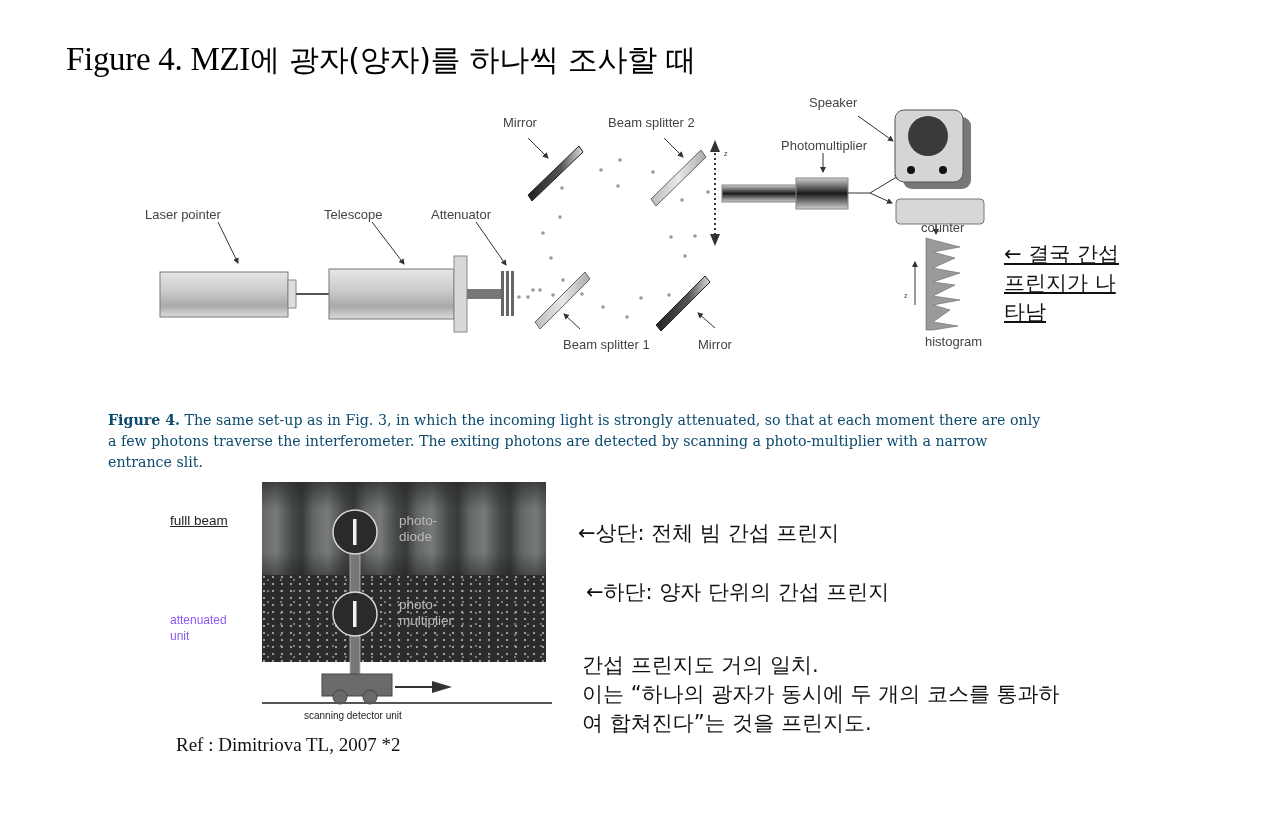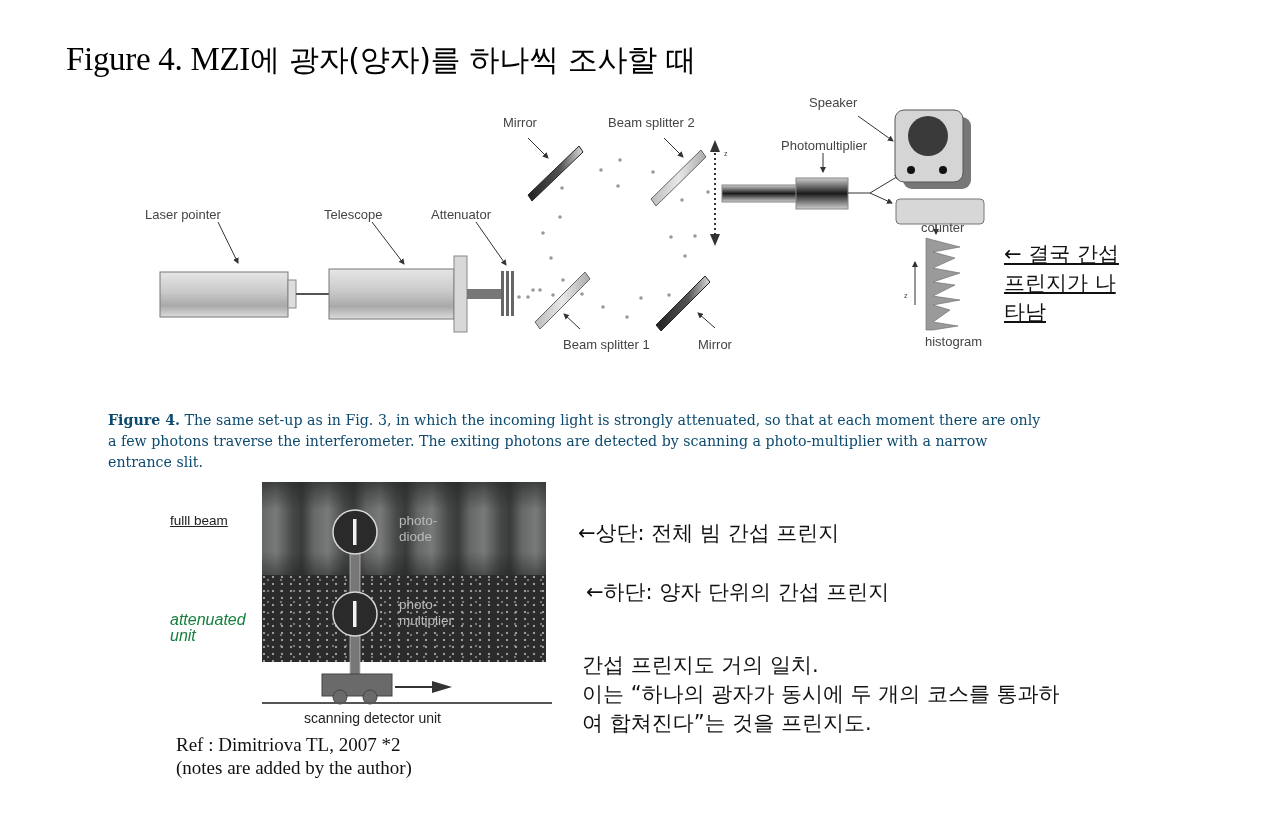--- a/index.html
+++ b/index.html
@@ -212,30 +212,29 @@
     <circle cx="370" cy="697" r="7" fill="#6a6a6a" stroke="#444"></circle>
   </g>
   <g>
     <line x1="395" y1="687" x2="440" y2="687" stroke="#333" stroke-width="2"></line>
     <path d="M432,681 L452,687 L432,693 z" fill="#333"></path>
   </g>
   <line x1="262" y1="703" x2="552" y2="703" stroke="#555" stroke-width="2"></line>
 </svg>
 
 <div class="abs lbl" style="left:170px; top:513px; font-size:13.5px; color:#222;text-decoration:underline;">fulll beam</div>
-<div class="abs lbl" style="left:170px; top:612px; font-size:16px; color:#15803d; line-height:16px;font-style:italic;">
+<div class="abs lbl" style="left:170px; top:612px; font-size:12px; color:#8b5cf6; line-height:16px;">
   <div>attenuated</div>
   <div>unit</div>
 </div>
-<div class="abs lbl" style="left:304px; top:710px; font-size:14px; color:#222;">scanning detector unit</div>
+<div class="abs lbl" style="left:304px; top:710px; font-size:10px; color:#222;">scanning detector unit</div>
 
 <div class="abs note" style="left:578px; top:519px;">←상단: 전체 빔 간섭 프린지</div>
 <div class="abs note" style="left:578px; top:578px;margin-left:8px;">←하단: 양자 단위의 간섭 프린지</div>
 <div class="abs note" style="left:582px; top:651px;">
   <div>간섭 프린지도 거의 일치.</div>
   <div>이는 “하나의 광자가 동시에 두 개의 코스를 통과하</div>
   <div>여 합쳐진다”는 것을 프린지도.</div>
 </div>
 
 <div class="abs ref">
   <div>Ref : Dimitriova TL, 2007 *2</div>
-  <div>(notes are added by the author)</div>
 </div>
 
 </body></html>

